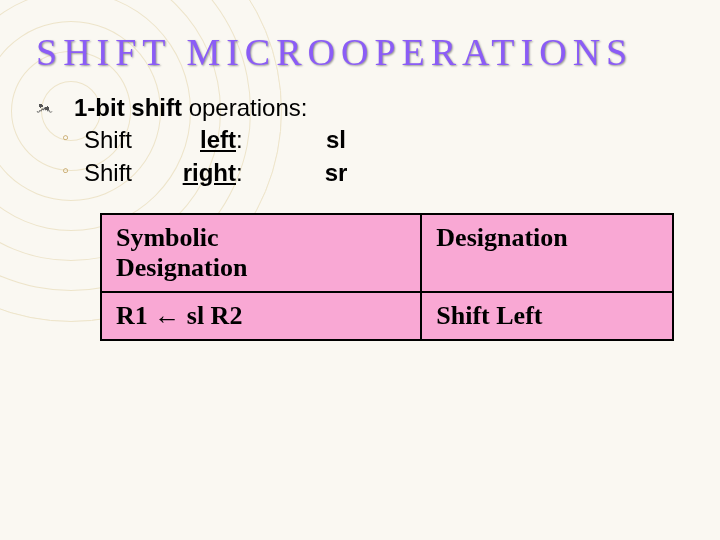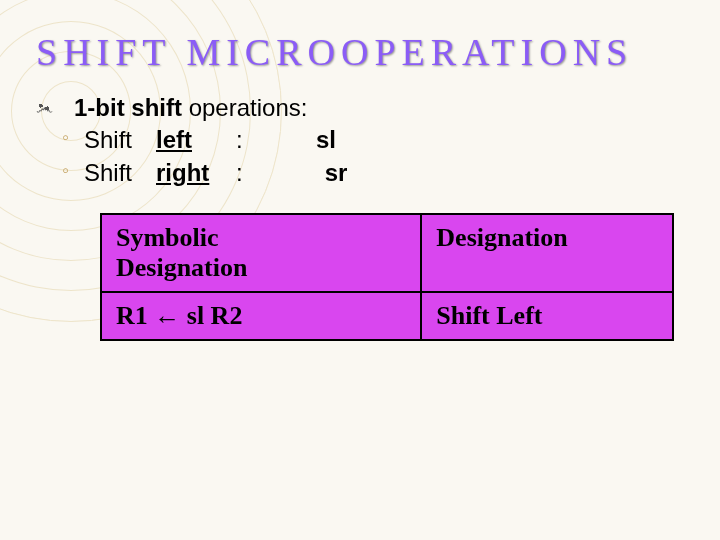--- a/index.html
+++ b/index.html
@@ -86,32 +86,32 @@
     position: relative;
     padding-left: 22px;
   }
   .sub-mark {
     position: absolute;
     left: 0;
     top: 0;
     color: #c7a86a;
     font-size: 20px;
   }
-  .u { text-decoration: underline; }
+  .u { text-decoration: underline; text-align: right; }
   .b { font-weight: bold; }
   .row-shift span.seg { display: inline-block; }
   .table-wrap {
     margin: 24px 0 0 64px;
     width: 574px;
   }
   table.shift {
     border-collapse: collapse;
     width: 100%;
     font-family: 'Times New Roman', Times, serif;
-    background: #d946ef;
+    background: #f9a8d4;
   }
   table.shift th, table.shift td {
     border: 2px solid #000;
     padding: 8px 14px;
     text-align: left;
     font-size: 26px;
   }
   table.shift th {
     font-weight: bold;
   }
@@ -132,21 +132,21 @@
     <div class="bullet1">
       <span class="bullet1-icon">෴</span>
     </div>
 
     <div class="indent">
       <span class="b">1-bit shift</span><span> operations:</span>
     </div>
 
     <div class="indent sub row-shift">
       <span class="sub-mark">◦</span>
-      <span class="seg" style="width:72px">Shift </span><span class="seg b u" style="width:80px">left</span><span class="seg" style="width:40px">:</span><span class="seg b" style="width:40px;text-align:left;padding-left:40px">sl</span>
+      <span class="seg" style="width:72px">Shift </span><span class="seg b u" style="width:80px">left</span><span class="seg" style="width:40px">:</span><span class="seg b" style="width:40px;text-align:center;padding-left:40px">sl</span>
     </div>
 
     <div class="indent sub row-shift">
       <span class="sub-mark">◦</span>
       <span class="seg" style="width:72px">Shift </span><span class="seg b u" style="width:80px">right</span><span class="seg" style="width:40px">:</span><span class="seg b" style="width:40px;text-align:center;padding-left:40px">sr</span>
     </div>
 
   </div>
 
   <div class="table-wrap">

